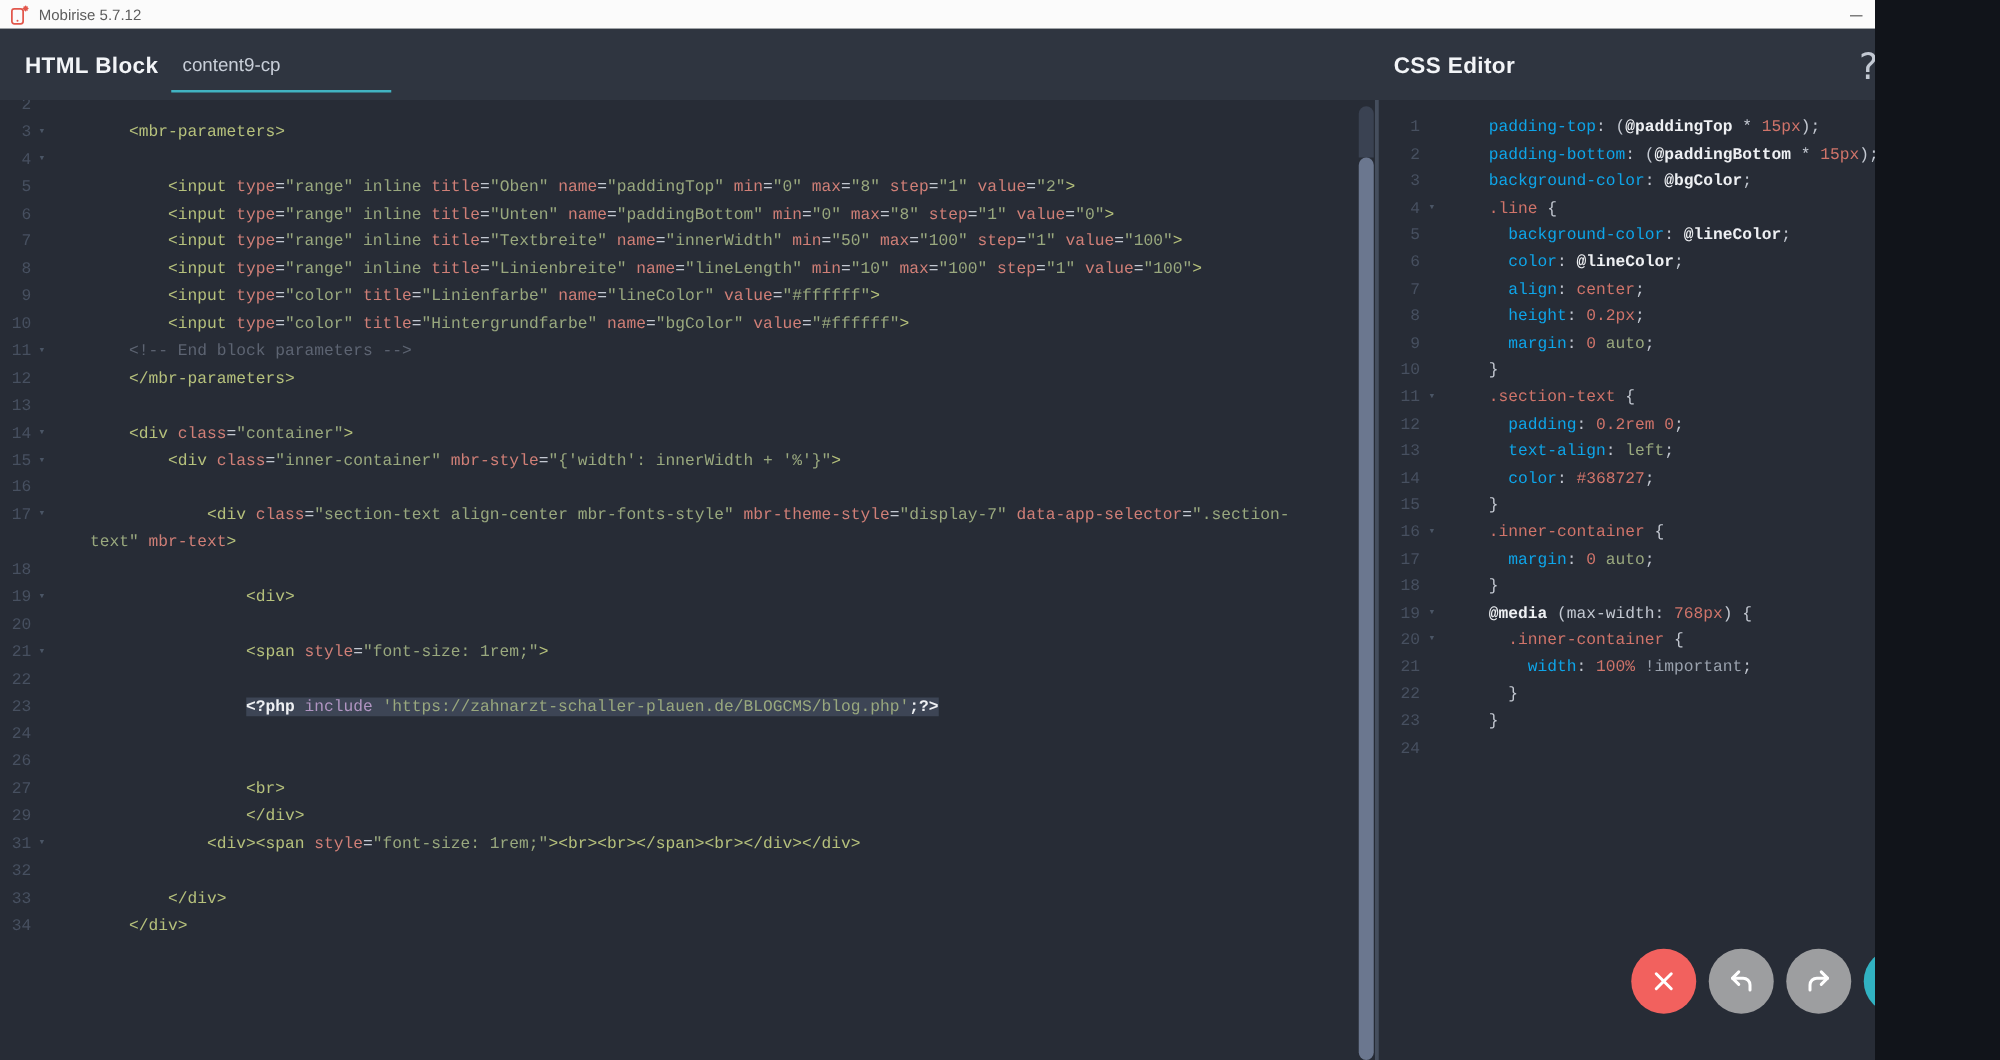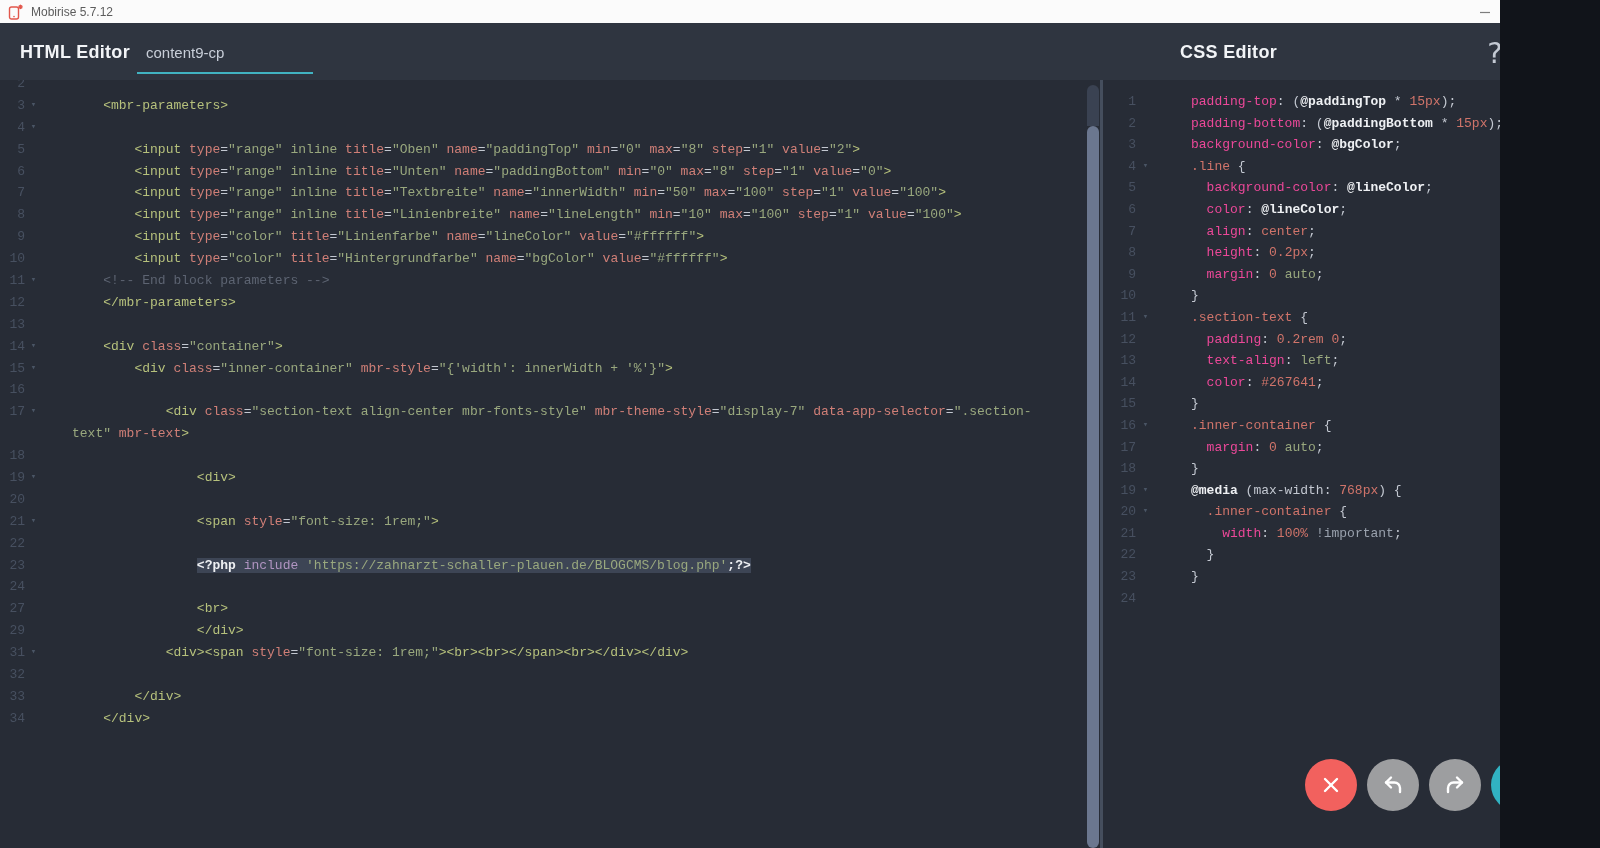--- a/index.html
+++ b/index.html
@@ -13,21 +13,21 @@
   .tb-logo{margin-left:8px;display:flex;align-items:center;}
   .tb-controls{position:absolute;right:0;top:0;height:23px;display:flex;}
   .tb-btn{width:46px;height:23px;display:flex;align-items:center;justify-content:center;cursor:default;}
   .tb-btn svg{stroke:#7d7d7d;}
 
   
   .header{position:absolute;left:0;top:23px;width:1600px;height:57px;background:#2f3540;
           border-bottom:1px solid #1e222a;}
   .h-title{position:absolute;top:19px;font-size:18px;font-weight:bold;color:#f2f4f7;letter-spacing:.3px;}
   .h-title.html{left:20px;}
-  .h-title.css{left:1180px;}
+  .h-title.css{left:1115px;}
   .tab{position:absolute;left:137px;top:18px;width:176px;height:31px;
        border-bottom:2px solid #41b3c2;color:#c8ced8;font-size:15px;}
   .tab span{display:inline-block;padding:3px 0 0 9px;}
   .h-icons{position:absolute;right:26px;top:12px;display:flex;gap:25px;align-items:center;color:#c3c9d3;}
   .h-icon{width:36px;height:36px;display:flex;align-items:center;justify-content:center;cursor:pointer;}
   .q-glyph{font-size:29px;font-family:"DejaVu Sans", sans-serif;color:#c3c9d3;}
   .gear-glyph{font-size:33px;font-family:"DejaVu Sans", sans-serif;color:#c3c9d3;line-height:1;}
 
   
   .editor-area{position:absolute;left:0;top:80px;width:1600px;height:768px;background:#272c36;}
@@ -50,21 +50,21 @@
   .selbg{background:#3d4555;font-family:Liberation Mono, monospace;}
 
   
   .sg-p{color:#c3c8d1}
   .sg-t{color:#b6c17c}
   .sg-a{color:#d07f77}
   .sg-s{color:#99a87e}
   .sg-c{color:#5d6472}
   .sg-k{color:#b195c2}
   .sg-b{color:#eef0f3;font-weight:bold}
-  .sg-cp{color:#ec4899}
+  .sg-cp{color:#0ea5e9}
   .sg-v{color:#eef0f3;font-weight:bold}
   .sg-num{color:#d0746a}
   .sg-q{color:#d0746a}
   .sg-g{color:#99a87e}
   .sg-imp{color:#9aa2ae}
 
   
   .vscroll{position:absolute;left:1086px;top:0;width:14px;height:768px;}
   .vscroll .track-top{position:absolute;left:1px;top:5px;width:12px;height:41px;background:#3a4252;border-radius:6px 6px 0 0;}
   .vscroll .thumb{position:absolute;left:1px;top:46px;width:12px;height:722px;background:#6b778f;border-radius:6px;}
@@ -113,21 +113,21 @@
       <div class="tb-btn">
         <svg width="12" height="12" viewBox="0 0 12 12" stroke-width="1.2">
             <line x1="1.5" y1="1.5" x2="10.5" y2="10.5"></line>
             <line x1="10.5" y1="1.5" x2="1.5" y2="10.5"></line>
           </svg>
       </div>
     </div>
   </div>
 
   <div class="header">
-    <span class="h-title html">HTML Editor</span>
+    <span class="h-title html">HTML Block</span>
     <div class="tab">
       <span>content9-cp</span>
     </div>
     <span class="h-title css">CSS Editor</span>
     <div class="h-icons">
       <div class="h-icon">
           <span class="q-glyph">?</span>
         </div>
       <div class="h-icon">
           <span class="gear-glyph">⚙</span>
@@ -251,20 +251,25 @@
             <div class="cm-num">23</div>
             <div class="cm-fold"></div>
             <div class="cm-code">                <span class="selbg"><span class="sg-b">&lt;?php</span><span class="sg-k"> include</span><span class="sg-s"> 'https://zahnarzt-schaller-plauen.de/BLOGCMS/blog.php'</span><span class="sg-b">;?&gt;</span></span></div>
           </div>
           <div class="cm-row">
             <div class="cm-num">24</div>
             <div class="cm-fold"></div>
             <div class="cm-code"><span></span></div>
           </div>
           <div class="cm-row">
+            <div class="cm-num">26</div>
+            <div class="cm-fold"></div>
+            <div class="cm-code"><span></span></div>
+          </div>
+          <div class="cm-row">
             <div class="cm-num">27</div>
             <div class="cm-fold"></div>
             <div class="cm-code">                <span><span class="sg-t">&lt;br&gt;</span></span></div>
           </div>
           <div class="cm-row">
             <div class="cm-num">29</div>
             <div class="cm-fold"></div>
             <div class="cm-code">                <span><span class="sg-t">&lt;/div&gt;</span></span></div>
           </div>
           <div class="cm-row">
@@ -359,21 +364,21 @@
             <div class="cm-code">  <span><span class="sg-cp">padding</span><span class="sg-p">: </span><span class="sg-num">0.2rem 0</span><span class="sg-p">;</span></span></div>
           </div>
           <div class="cm-row">
             <div class="cm-num">13</div>
             <div class="cm-fold"></div>
             <div class="cm-code">  <span><span class="sg-cp">text-align</span><span class="sg-p">: </span><span class="sg-g">left</span><span class="sg-p">;</span></span></div>
           </div>
           <div class="cm-row">
             <div class="cm-num">14</div>
             <div class="cm-fold"></div>
-            <div class="cm-code">  <span><span class="sg-cp">color</span><span class="sg-p">: </span><span class="sg-num">#267641</span><span class="sg-p">;</span></span></div>
+            <div class="cm-code">  <span><span class="sg-cp">color</span><span class="sg-p">: </span><span class="sg-num">#368727</span><span class="sg-p">;</span></span></div>
           </div>
           <div class="cm-row">
             <div class="cm-num">15</div>
             <div class="cm-fold"></div>
             <div class="cm-code"><span><span class="sg-p">}</span></span></div>
           </div>
           <div class="cm-row">
             <div class="cm-num">16</div>
             <div class="cm-fold">▾</div>
             <div class="cm-code"><span><span class="sg-q">.inner-container</span><span class="sg-p"> {</span></span></div>

